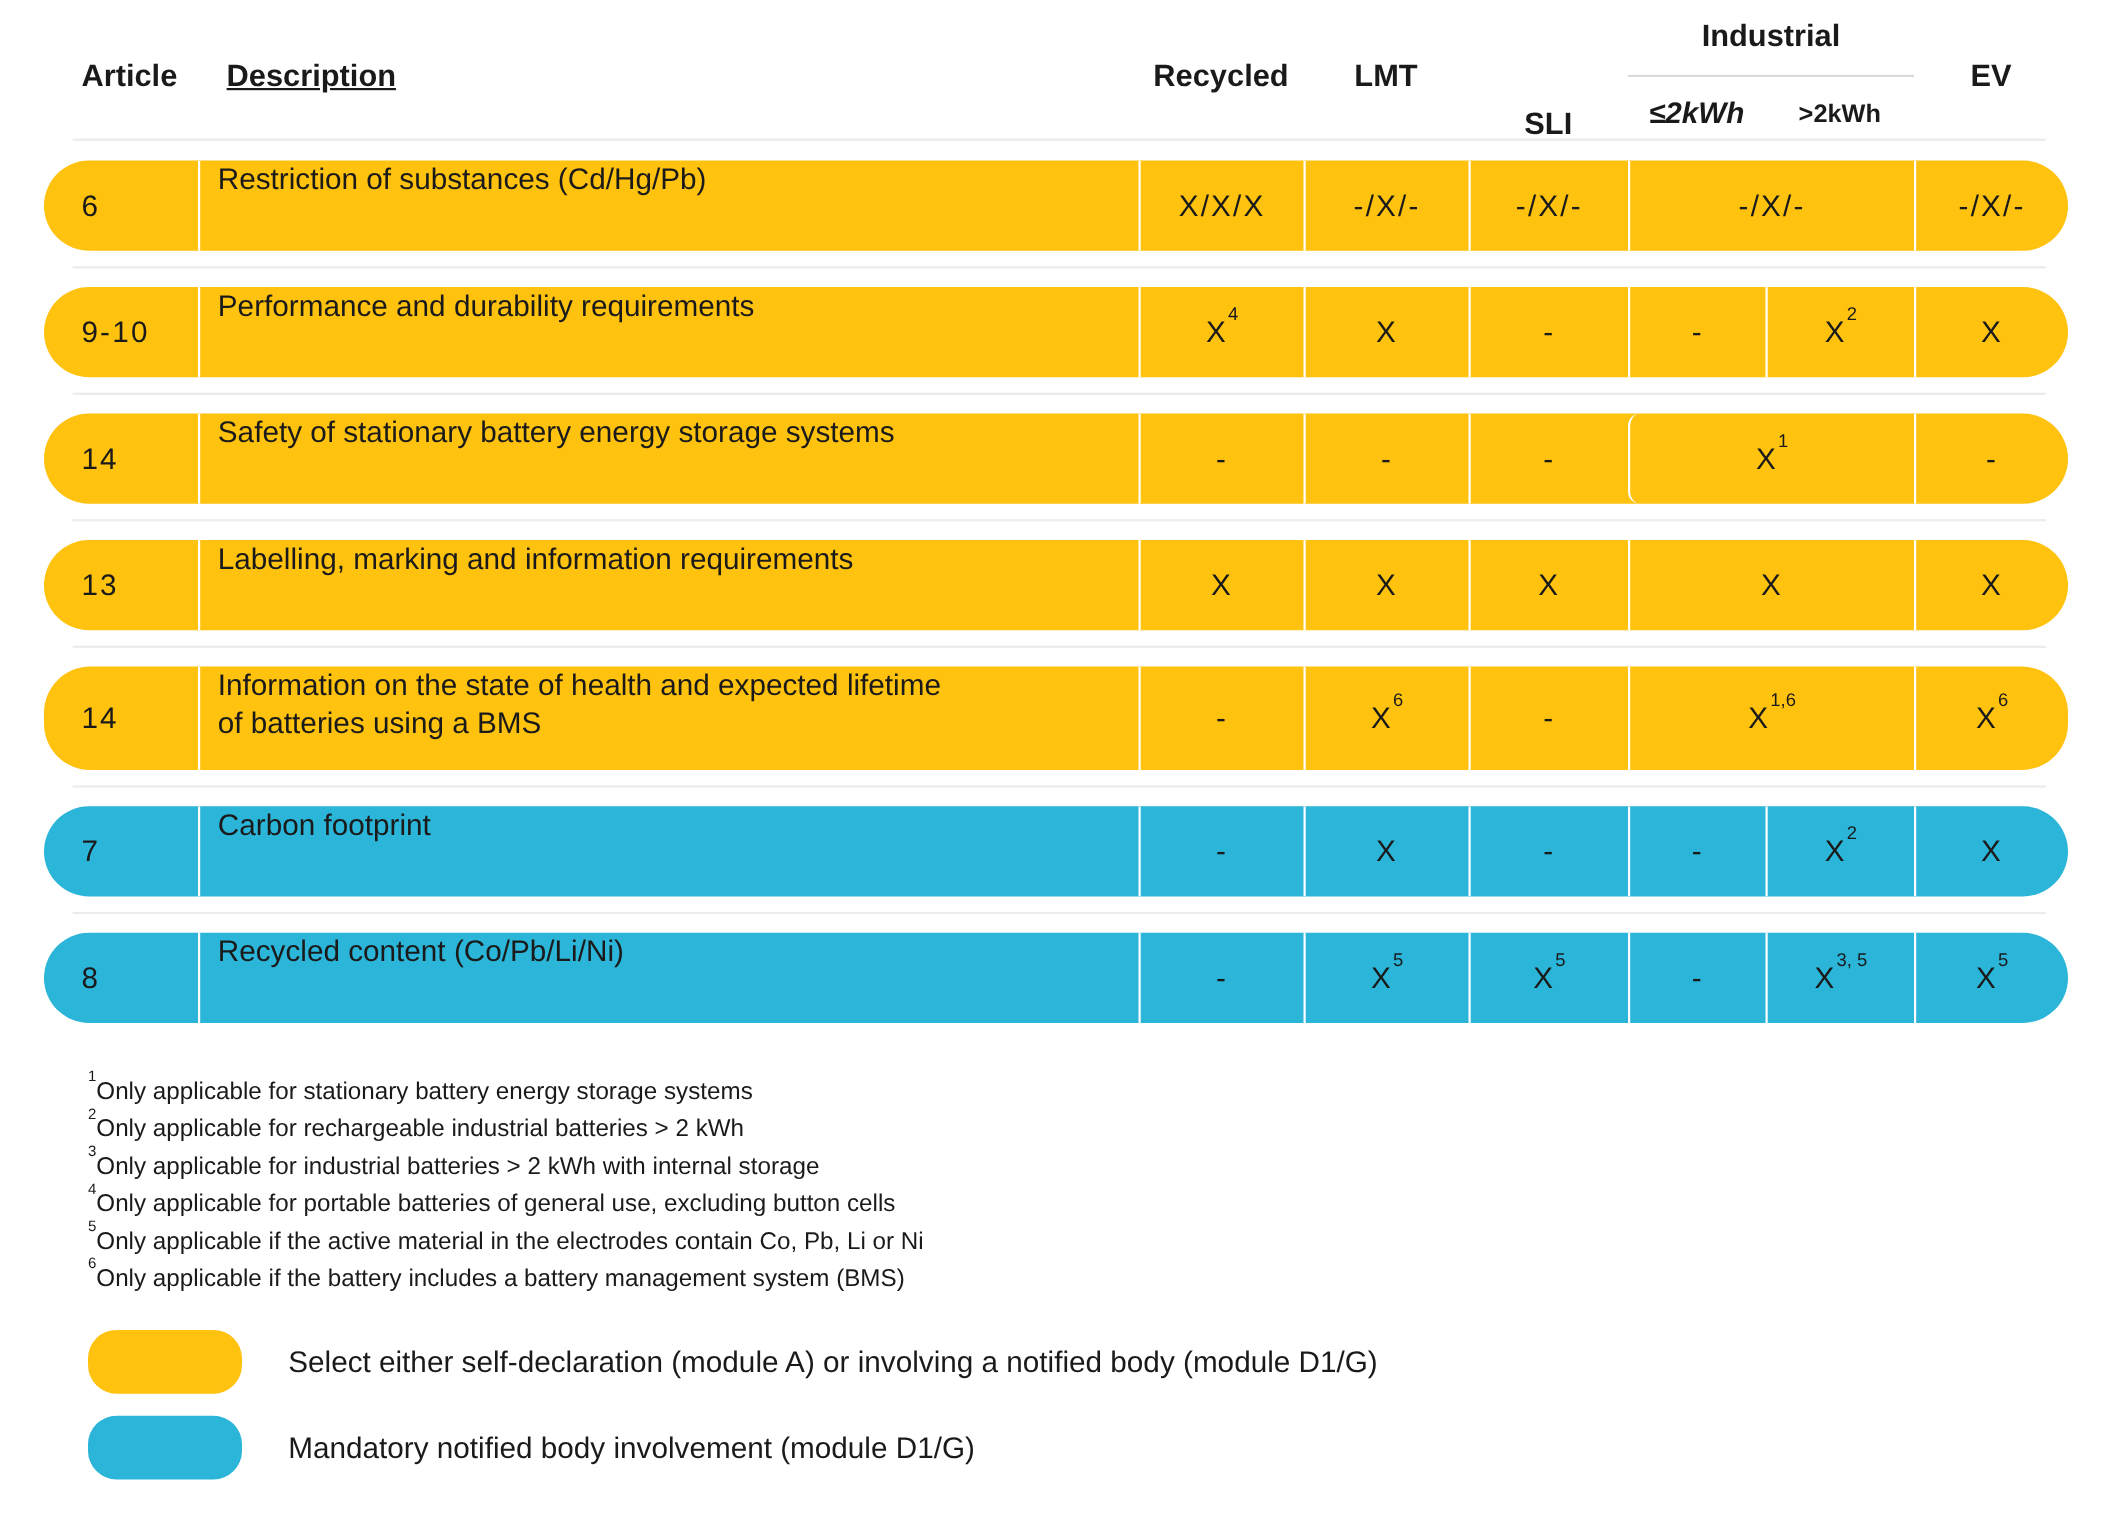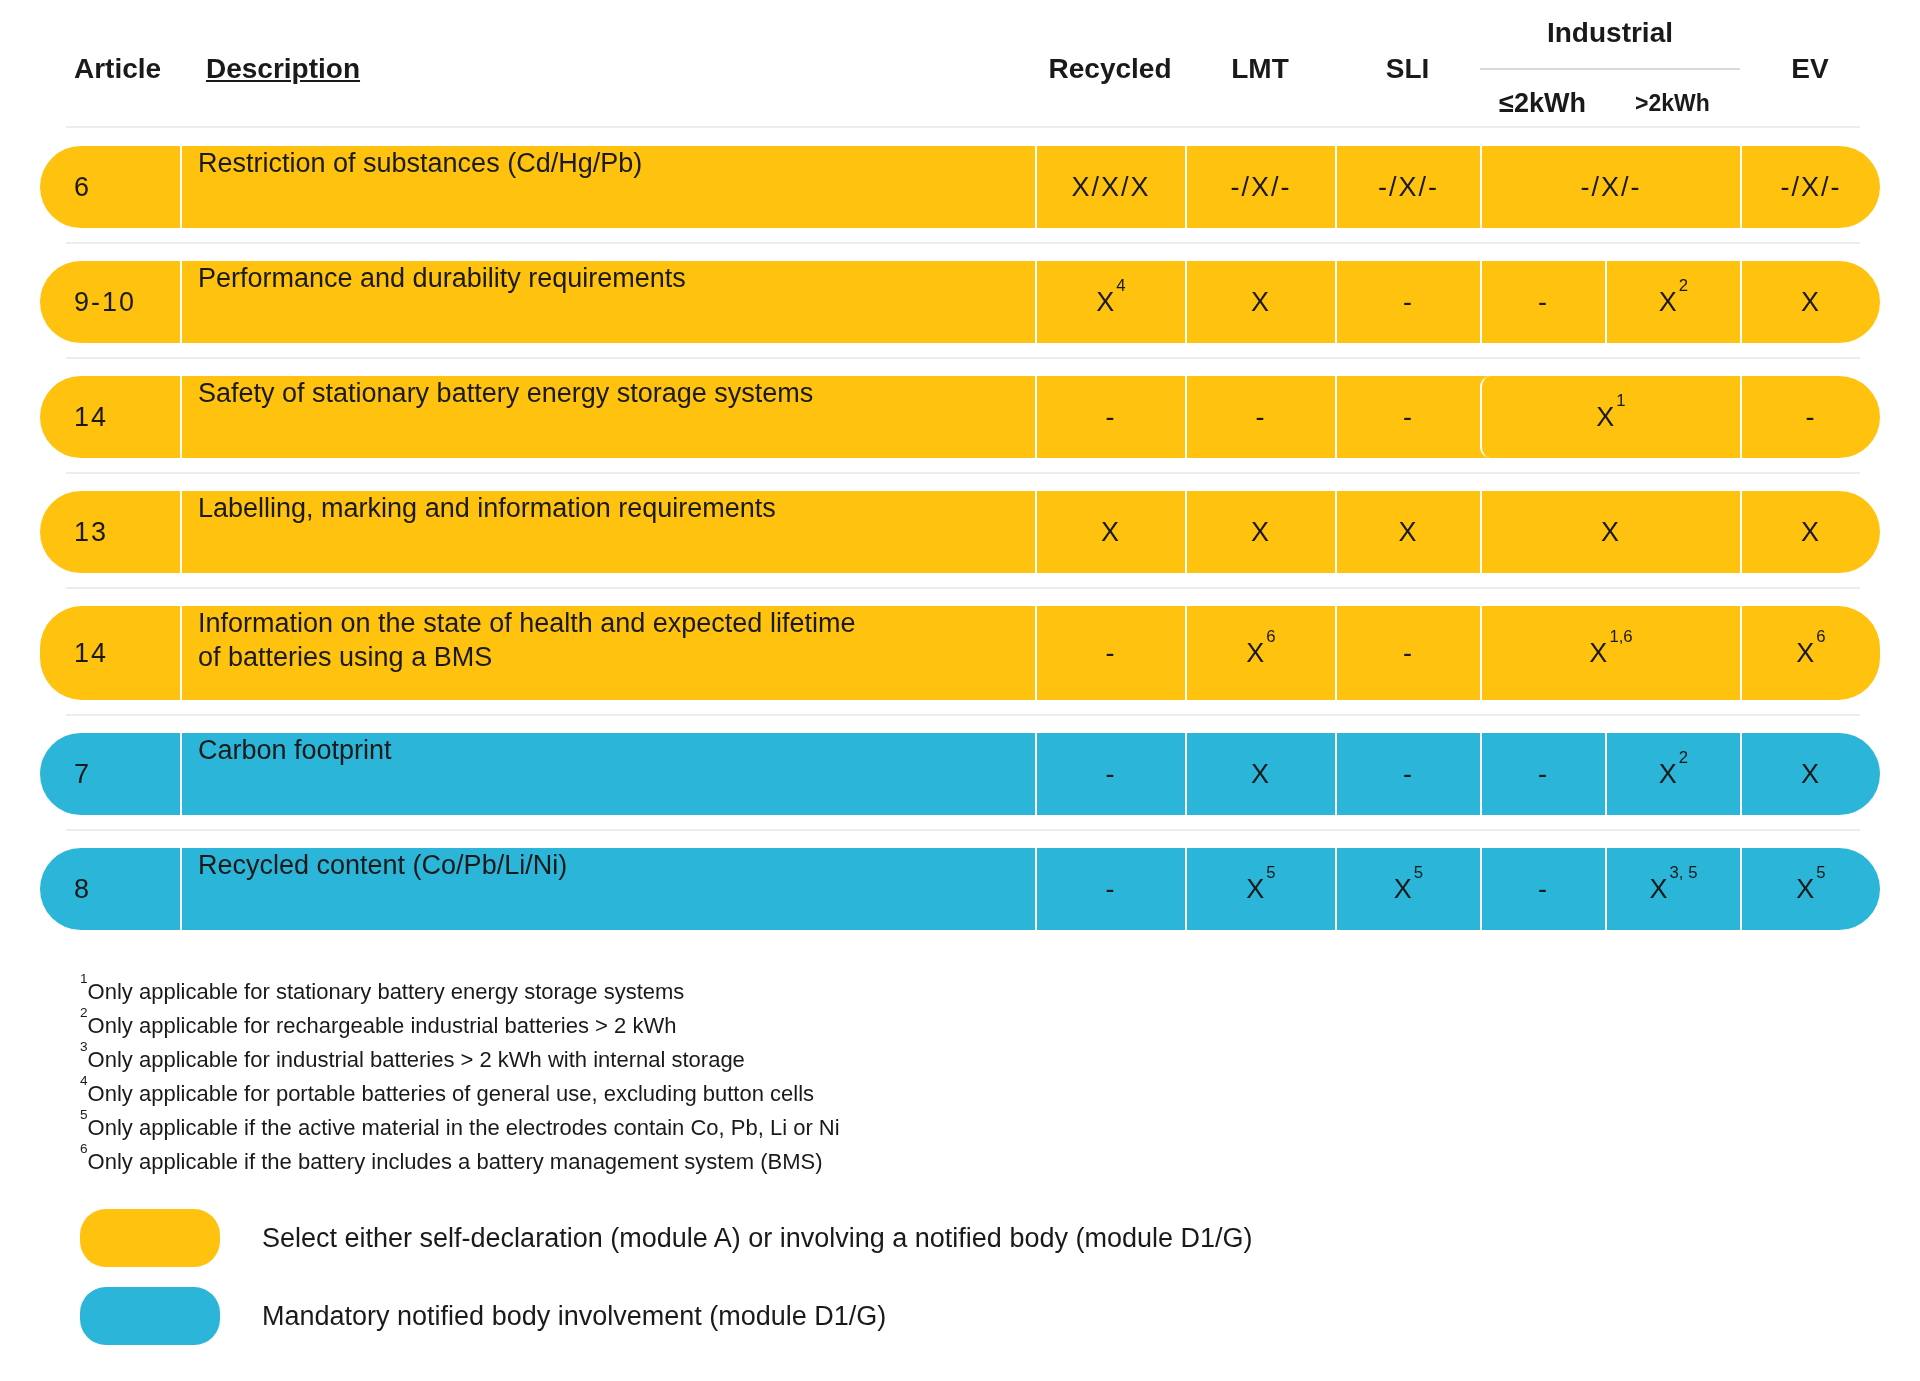--- a/index.html
+++ b/index.html
@@ -21,25 +21,25 @@
   .table{width:1840px;margin-left:40px;position:relative;}
 
   
   .thead{position:relative;height:112px;margin-top:14px;}
   .h-cell{position:absolute;height:34px;line-height:34px;font-weight:700;font-size:28px;text-align:center;}
   .h-main{top:38px;}
   .h-article{left:34px;text-align:left;}
   .h-desc{left:166px;text-align:right;text-decoration:underline;}
   .h-portable{left:995px;width:150px;}
   .h-lmt{left:1145px;width:150px;}
-  .h-sli{left:1295px;width:145px;}
+  .h-sli{left:1295px;width:145px;margin-top:44px;}
   .h-ev{left:1700px;width:140px;}
   .h-industrial{top:2px;left:1440px;width:260px;}
   .h-ind-rule{position:absolute;top:54px;left:1440px;width:260px;height:2px;background:var(--hrule);}
-  .h-sub1{top:72px;left:1440px;width:125px;font-size:27px;}
+  .h-sub1{top:72px;left:1440px;width:125px;font-size:27px;font-style:italic;}
   .h-sub2{top:72px;left:1565px;width:135px;font-size:23px;}
   .head-rule{height:2px;background:var(--sep);margin:0 20px 0 26px;}
 
   
   .rows{margin-top:18px;}
   .trow{
     display:grid;grid-template-columns:var(--cols);
     height:82px;border-radius:42px;overflow:hidden;
   }
   .trow.tall{height:94px;}

